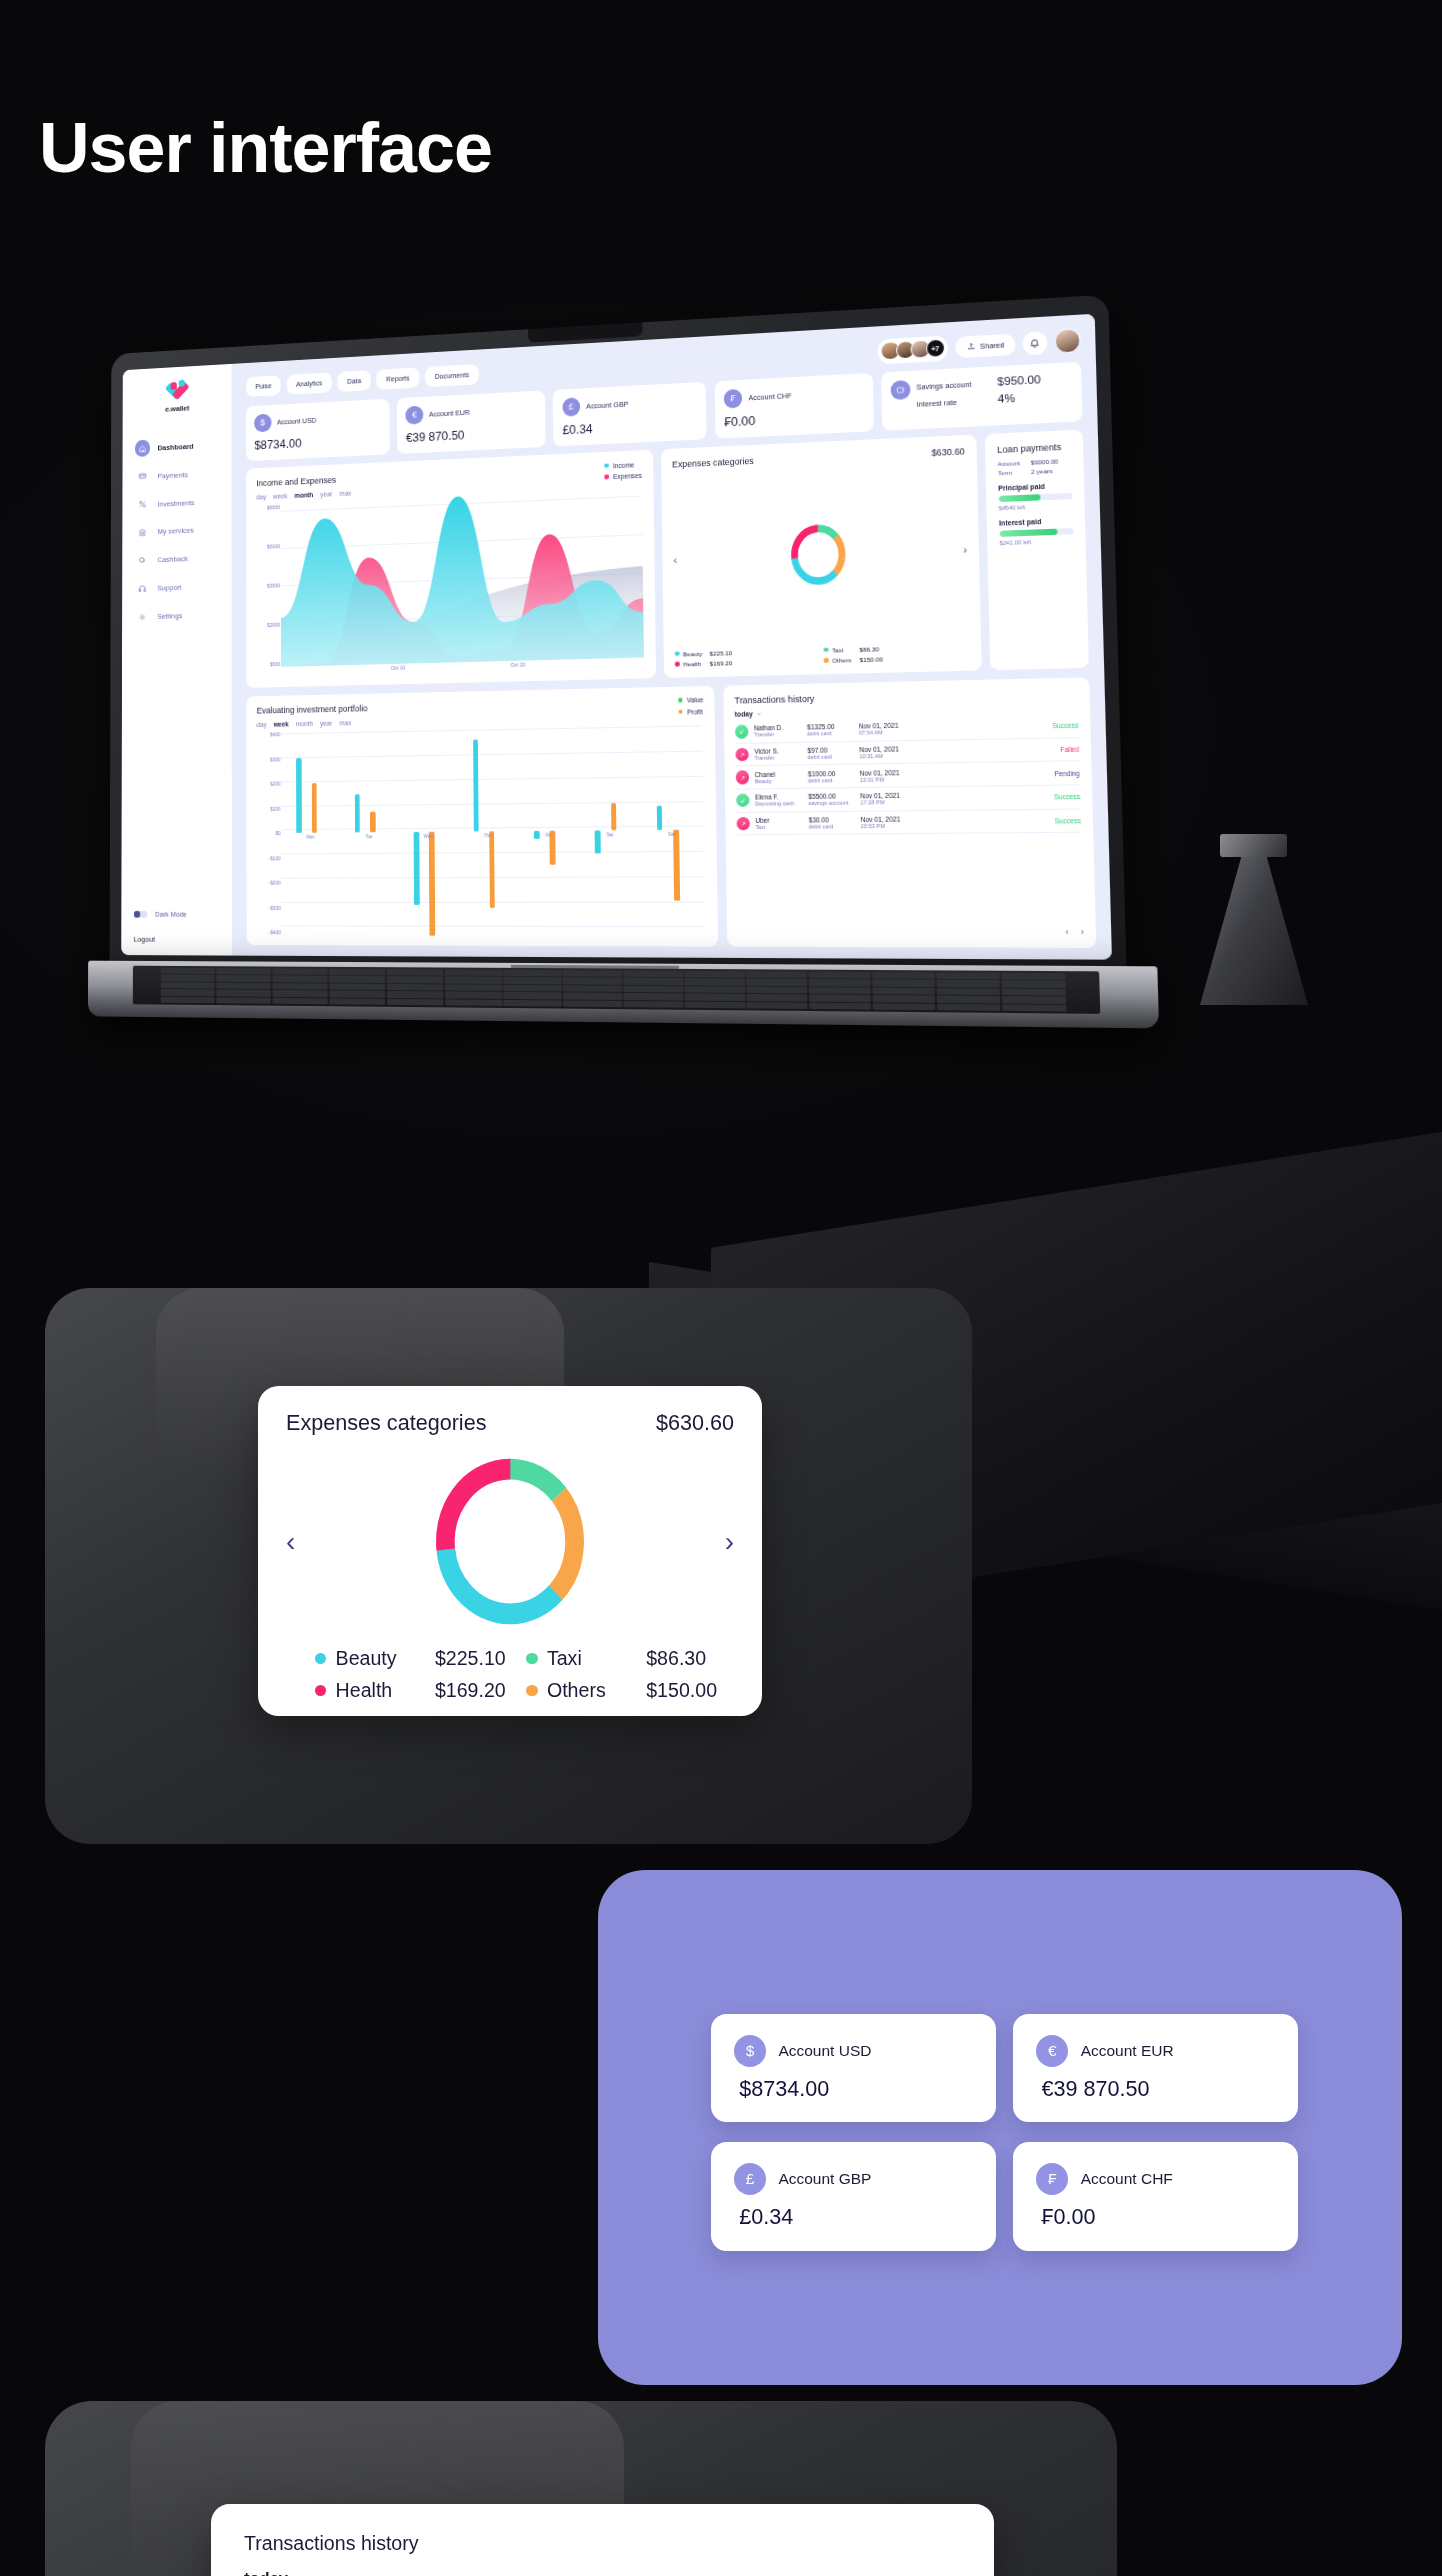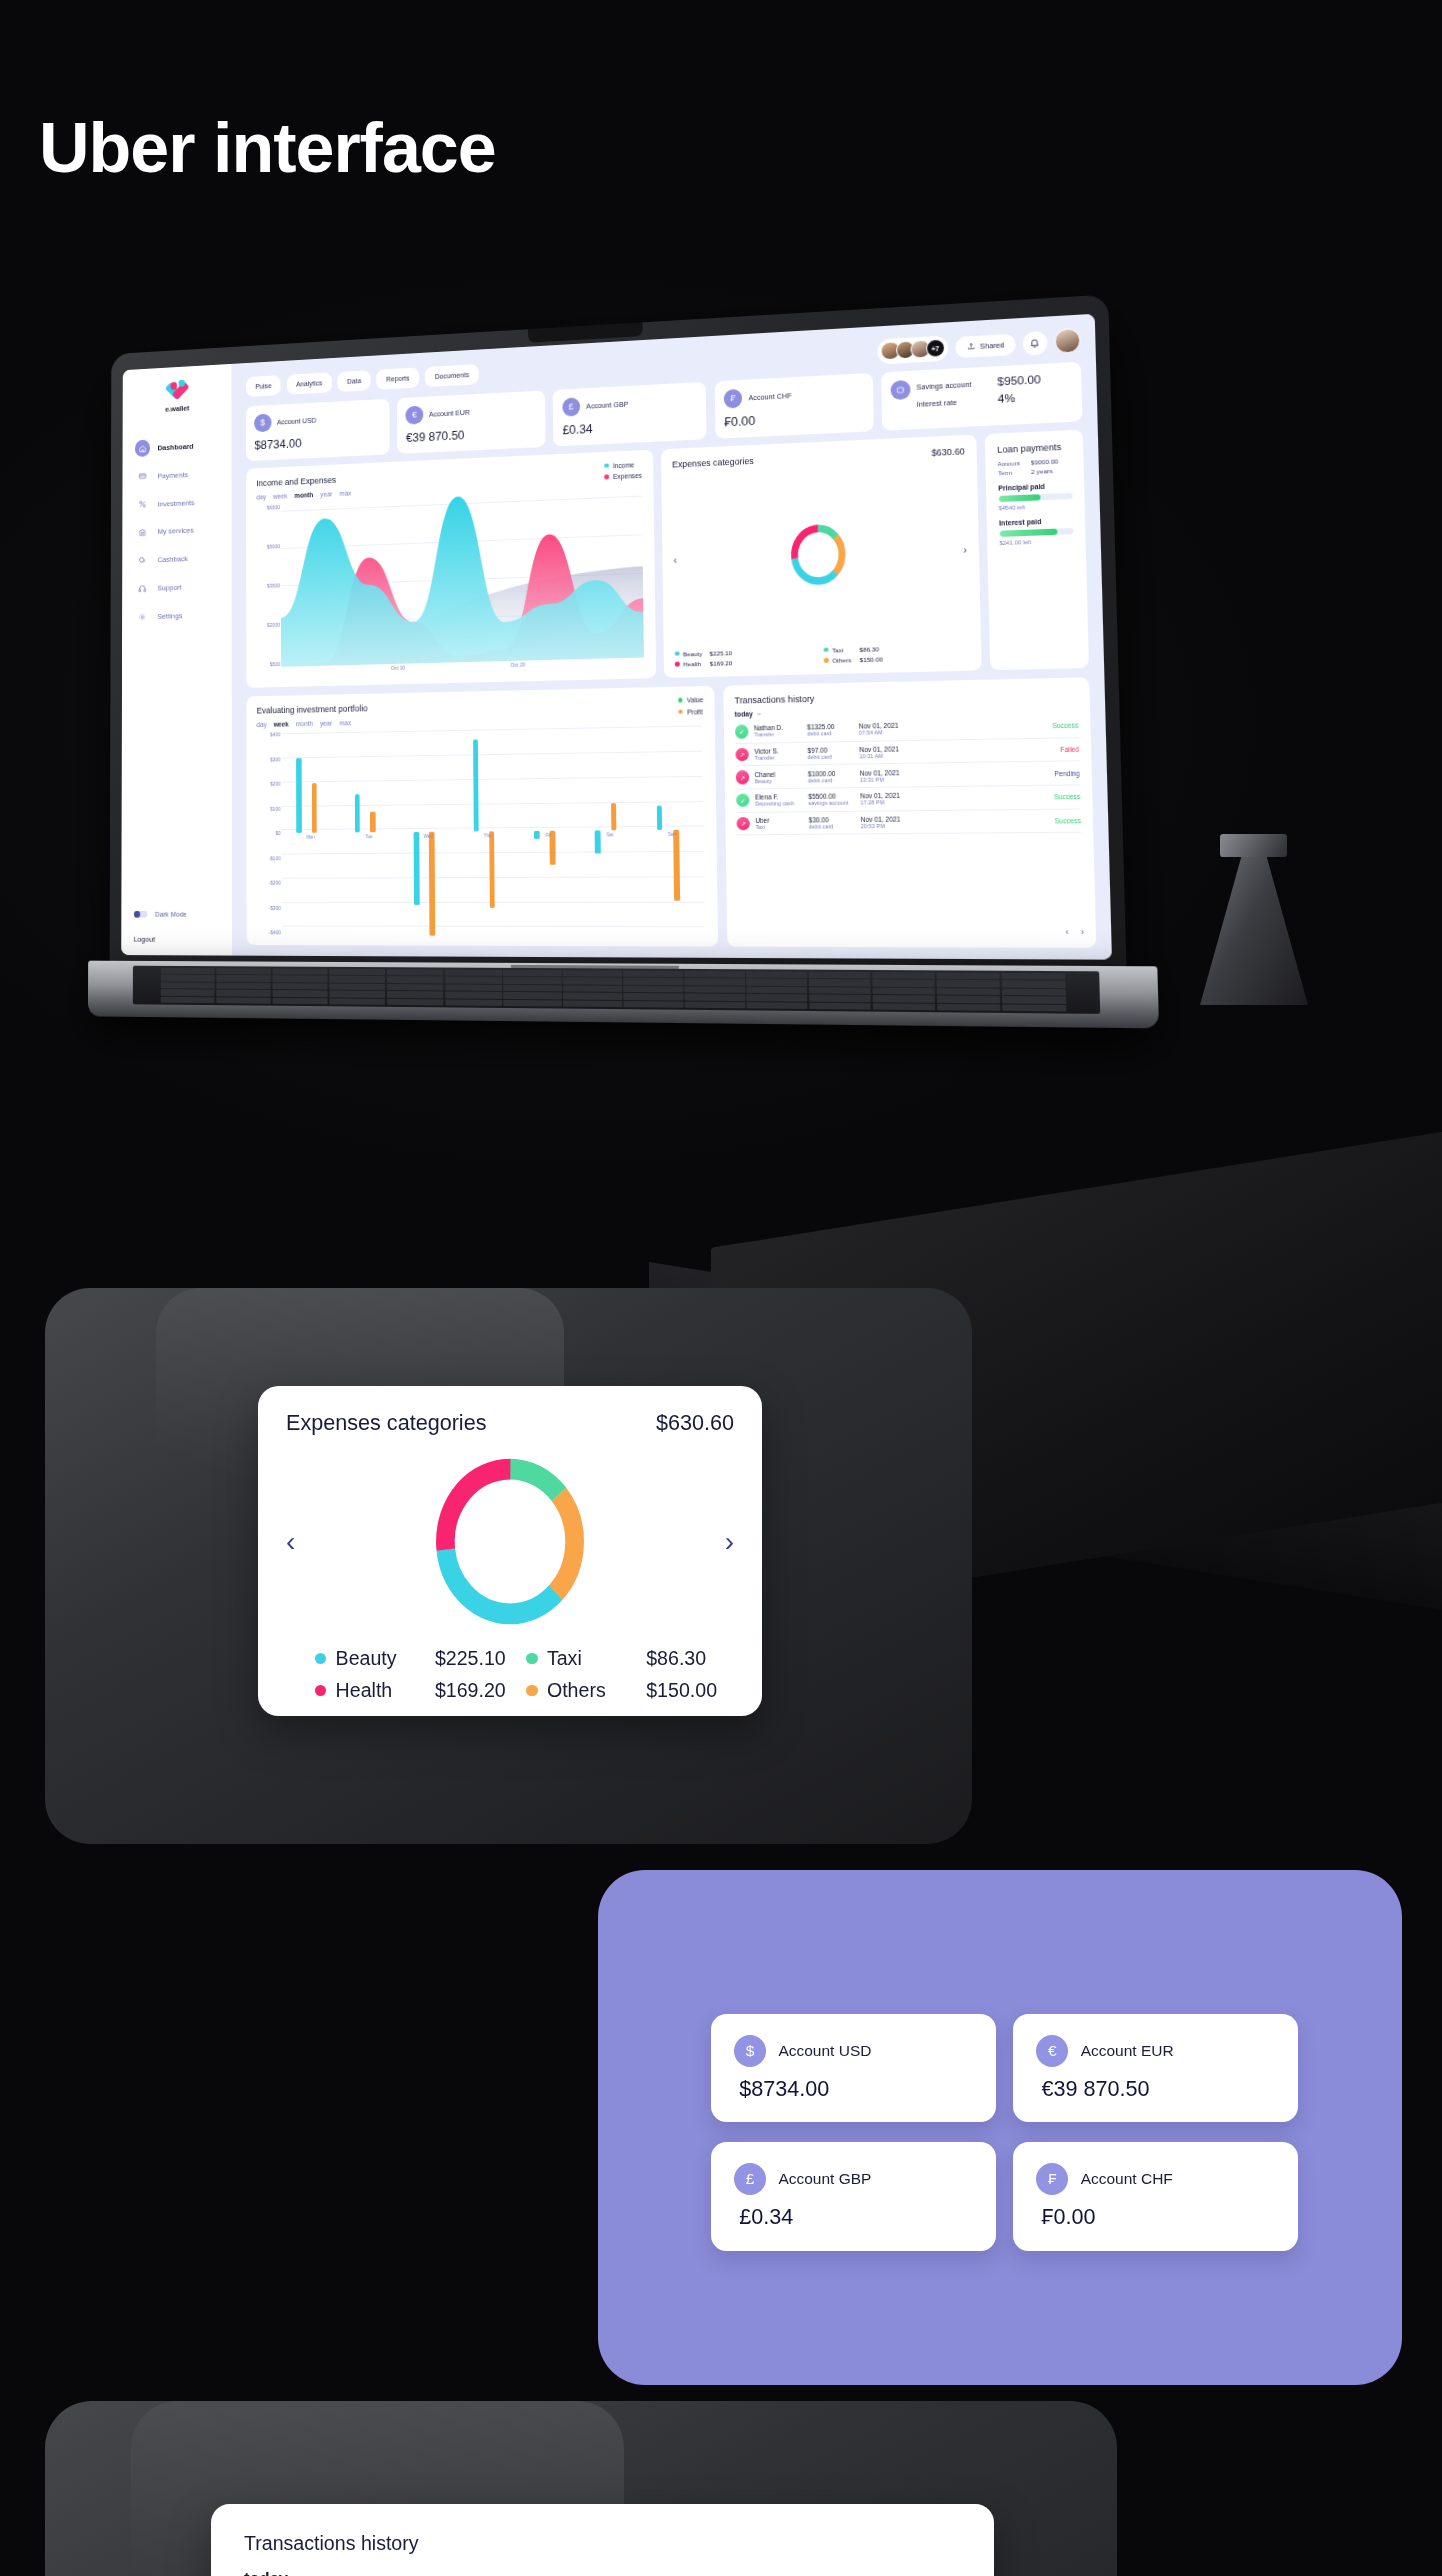--- a/index.html
+++ b/index.html
@@ -271,21 +271,21 @@
     box-shadow:0 15.5px 41px rgba(0,0,0,.35);
   }
   .transcard .tt{ font-size:19.6px; color:#1b1b3a; }
   .transcard .td{ font-size:16.5px; color:#1b1b3a; font-weight:700; margin-top:14.4px; display:flex; gap:7.2px; align-items:center;}
 </style>
 </head>
 <body>
 
 <div class="page">
 
-  <div class="page-title">Uber interface</div>
+  <div class="page-title">User interface</div>
 
   <div class="hero">
     <div class="deskshadow"></div>
     <div class="desk"></div>
     <div class="lampbase"></div>
     <div class="lamptop"></div>
 
     <div class="laptop">
       <div class="lid">
         <div class="notch"></div>

